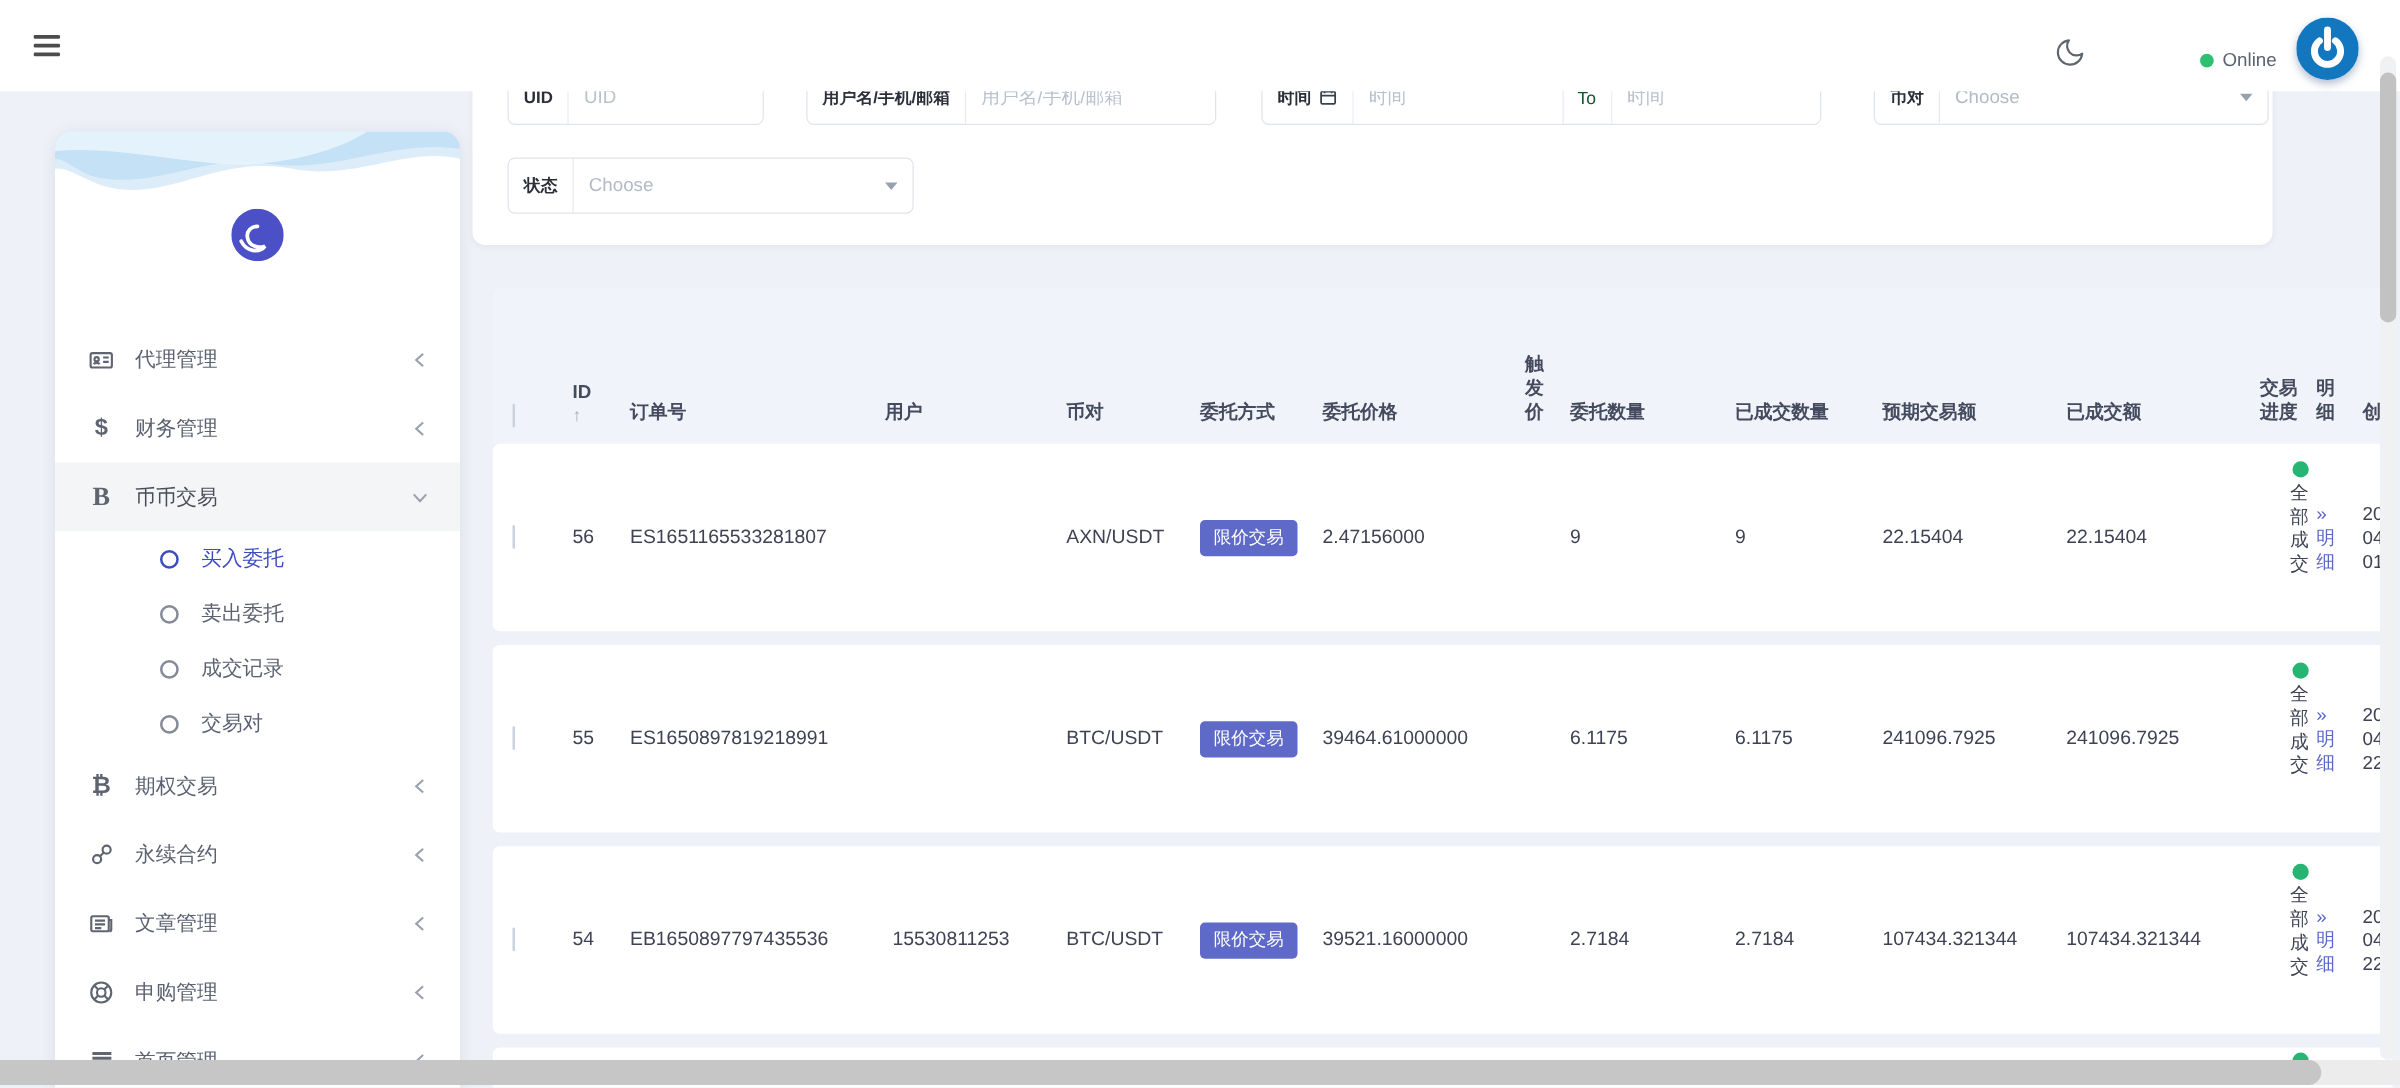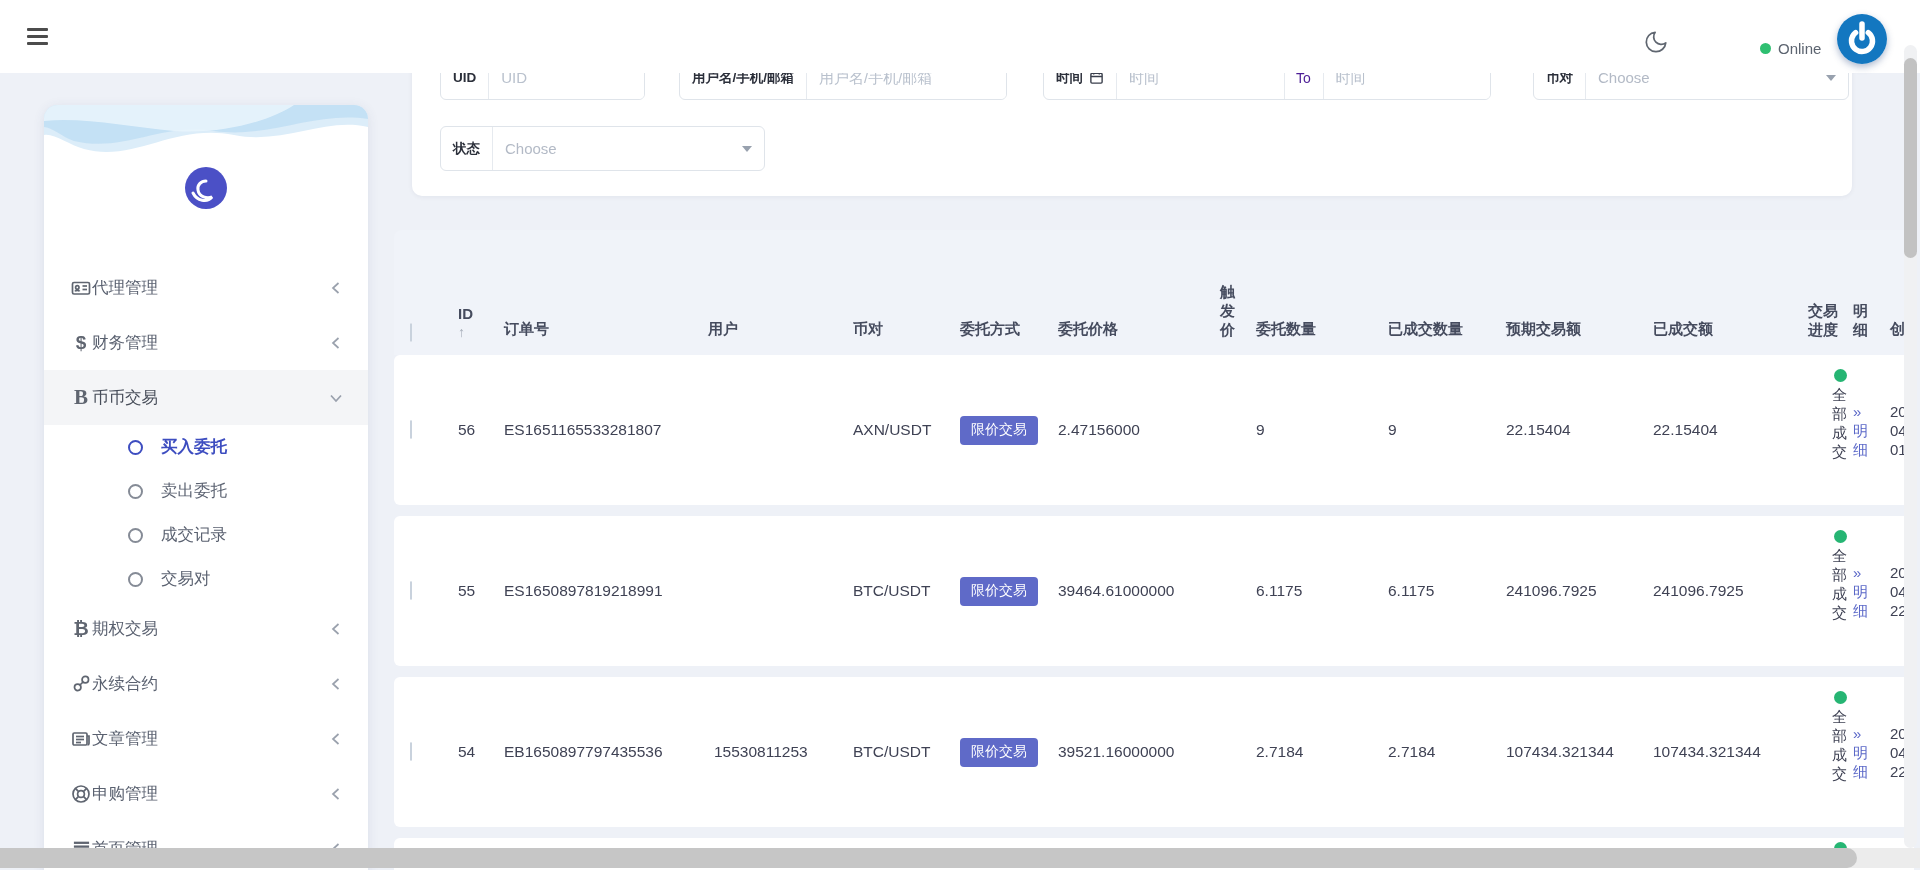--- a/index.html
+++ b/index.html
@@ -19,43 +19,43 @@
 
   
   .sidebar { position:absolute; left:44px; top:105px; width:324px; height:800px; background:#fff; border-radius:14px; box-shadow:0 2px 12px rgba(60,70,120,.10); z-index:10; overflow:hidden; }
   .waves { position:absolute; left:0; top:0; width:324px; height:80px; }
   .brand-logo { position:absolute; left:141px; top:62px; width:42px; height:42px; }
   .brand-name { position:absolute; left:0; top:112px; width:324px; text-align:center; font-size:29px; font-weight:800; letter-spacing:2px; color:#1b2550; }
   .menu { position:absolute; left:0; top:155px; width:324px; }
   .mi { height:55px; display:flex; align-items:center; padding:0 26px; cursor:pointer; }
   .mi.active-parent { background:#f4f5f7; }
   .mi .ic { width:22px; display:flex; justify-content:center; align-items:center; color:#5f6570; }
-  .mi .lbl { font-size:16.5px; color:#5a6170; flex:1; }
+  .mi .lbl { margin-left:16px; font-size:16.5px; color:#5a6170; flex:1; }
   .mi.active-parent .lbl { color:#474d59; }
   .chev { margin-left:auto; display:flex; }
   .chev.down svg { transform:rotate(-90deg); }
   .smi { height:44px; display:flex; align-items:center; padding-left:84px; cursor:pointer; }
   .smi .ring { width:15px; height:15px; border:2px solid #858b96; border-radius:50%; }
   .smi .lbl { margin-left:18px; font-size:16.5px; color:#5a6170; }
   .smi.active .ring { border-color:#3d4dc0; }
-  .smi.active .lbl { color:#3d4dc0; font-weight:700; }
+  .smi.active .lbl { color:#3d4dc0; font-weight:400; }
   .dollar { font-size:19px; font-weight:700; color:#5f6570; }
   .bserif { font-family:"Liberation Serif","DejaVu Serif",serif; font-size:21px; font-weight:700; color:#424854; }
   .btc { font-size:19px; font-weight:700; color:#5f6570; }
 
   
-  .filter-card { position:absolute; left:412px; top:28px; width:1440px; height:168px; background:#fff; border-radius:10px; box-shadow:0 1px 5px rgba(25,35,60,.06); z-index:20; }
+  .filter-card { position:absolute; left:378px; top:28px; width:1440px; height:168px; background:#fff; border-radius:10px; box-shadow:0 1px 5px rgba(25,35,60,.06); z-index:20; }
   .fgroup { position:absolute; height:45px; border:1px solid #dfe4ea; border-radius:6px; display:flex; align-items:stretch; background:#fff; overflow:hidden; }
   .fgroup .flabel { display:flex; align-items:center; gap:6px; padding:0 12px; font-size:13.5px; font-weight:700; color:#2b2f3a; border-right:1px solid #e6eaef; white-space:nowrap; }
   .fgroup input { border:none; outline:none; flex:1; padding:0 12px; font-size:15px; color:#3f4254; font-family:inherit; min-width:0; }
   .fgroup input::placeholder { color:#b9c1cd; }
   .fselect { flex:1; display:flex; align-items:center; justify-content:space-between; padding:0 12px; cursor:pointer; }
   .fselect .ph { color:#b3bac6; font-size:15px; }
   .caret { width:0; height:0; border-left:5.5px solid transparent; border-right:5.5px solid transparent; border-top:6.5px solid #98a1ae; }
-  .tosep { width:40px; display:flex; align-items:center; justify-content:center; font-size:14px; color:#4c1d95; border-left:1px solid #e6eaef; border-right:1px solid #e6eaef; }
+  .tosep { width:40px; display:flex; align-items:center; justify-content:center; font-size:14px; color:#14532d; border-left:1px solid #e6eaef; border-right:1px solid #e6eaef; }
 
   
   .table-wrap { position:absolute; left:394px; top:230px; width:1520px; z-index:5; overflow:hidden; }
   .grid { display:grid; grid-template-columns:56px 46px 204px 145px 107px 98px 162px 36px 132px 118px 147px 155px 45px 37px 78px; width:1566px; }
   .thead { background:#f0f3f9; border-radius:8px 8px 0 0; height:125px; align-items:end; }
   .th { font-size:15px; font-weight:600; color:#454b5e; padding:0 0 16px 8px;margin-top:44px; }
   .th.cb { padding:0 0 14px 16px; }
   .vstack { width:17px; word-break:break-all; line-height:19px; }
   .trow { background:#fff; border-radius:6px; height:150px; margin-bottom:11px; align-items:center; font-size:15.5px; color:#3f4254; }
   .td { padding-left:8px; }

